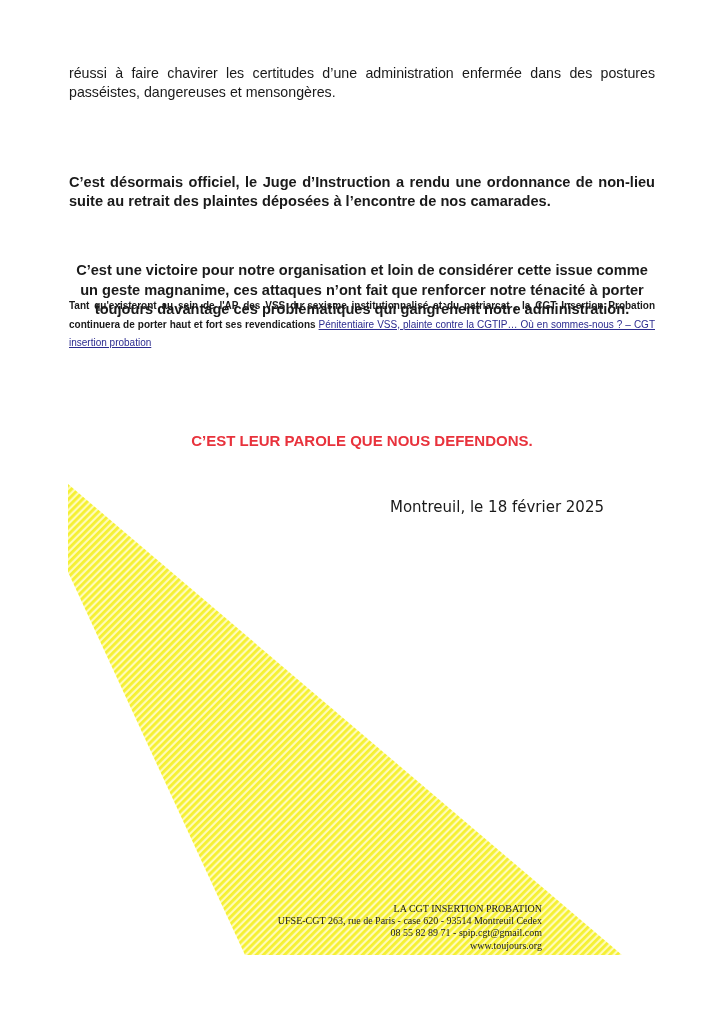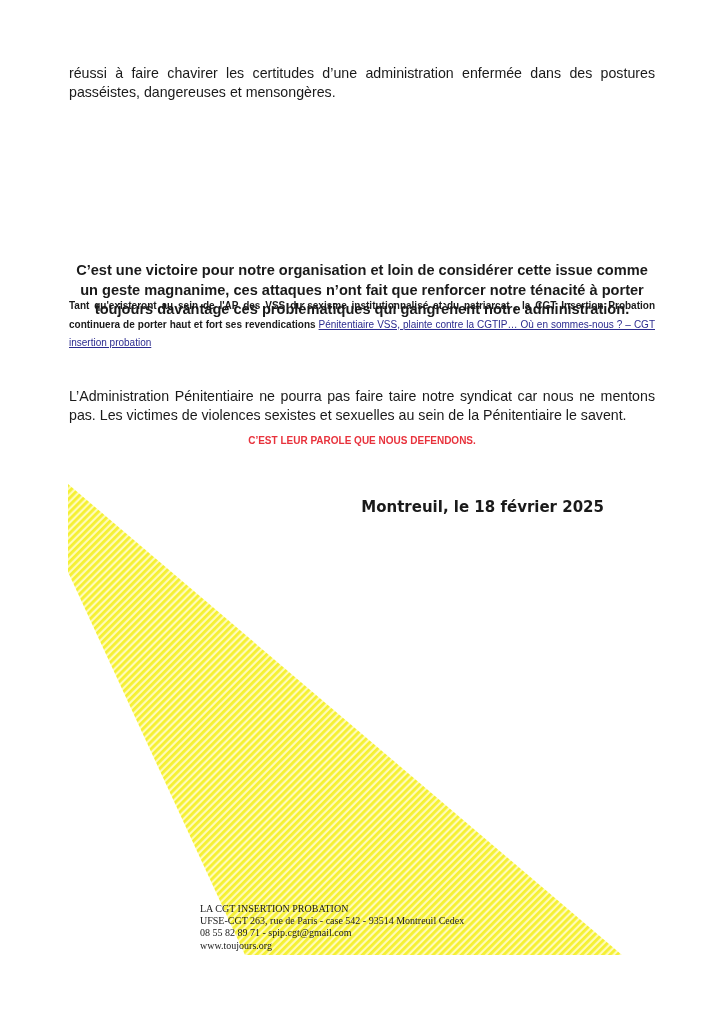--- a/index.html
+++ b/index.html
@@ -3,56 +3,56 @@
   <meta charset="utf-8">
   <style>
     html, body { margin: 0; padding: 0; background: #ffffff; }
     body { width: 724px; height: 1024px; position: relative; overflow: hidden; font-family: "Liberation Sans", sans-serif; color: #1a1a1a; }
     .page { position: absolute; left: 0; top: 0; width: 676px; height: 1024px; }
     .text-block { position: absolute; left: 69px; width: 586px; font-size: 14.2px; line-height: 18.5px; text-align: justify; }
     .bold { font-weight: bold; }
     .center { text-align: center; margin-top: 32px; }
     .link { color: #2b2b8f; text-decoration: underline; }
     .red { color: #e8323c; font-weight: bold; text-align: center; }
-    .date { position: absolute; right: 72px; top: 498px; font-family: "DejaVu Sans", sans-serif; font-size: 15px; color: #1a1a1a; font-weight: bold; }
+    .date { position: absolute; right: 72px; top: 498px; font-family: "DejaVu Sans", sans-serif; font-size: 15px; color: #1a1a1a; }
     svg.shape { position: absolute; left: 0; top: 0; }
-    .footer { position: absolute; left: 200px; width: 330px; top: 903px; font-family: "Liberation Serif", serif; font-size: 10px; line-height: 12.2px; text-align: left; color: #1a1a1a; }
+    .footer { position: absolute; left: 212px; width: 330px; top: 903px; font-family: "Liberation Serif", serif; font-size: 10px; line-height: 12.2px; text-align: right; color: #1a1a1a; }
   </style>
 </head>
 <body>
 
 <div class="page">
 
   <svg class="shape" width="724" height="1024">
     <defs>
       <pattern id="stripes" patternUnits="userSpaceOnUse" width="5" height="5" patternTransform="rotate(45)">
         <rect x="0" y="0" width="5" height="5" fill="#fffbb8"></rect>
         <rect x="0" y="0" width="2.8" height="5" fill="#f5f032"></rect>
       </pattern>
     </defs>
     <polygon points="68,484 622,955 245,955 68,572" fill="url(#stripes)"></polygon>
   </svg>
 
   <div class="text-block" style="top:64px;">réussi à faire chavirer les certitudes d’une administration enfermée dans des postures passéistes, dangereuses et mensongères.</div>
 
 
+  <div class="text-block bold" style="top:173px; font-size:14.6px; line-height:19px;">C’est désormais officiel, le Juge d’Instruction a rendu une ordonnance de non-lieu suite au retrait des plaintes déposées à l’encontre de nos camarades.</div>
 
   <div class="text-block bold center" style="top:229px; font-size:14.6px; line-height:19.5px;">C’est une victoire pour notre organisation et loin de considérer cette issue comme un geste magnanime, ces attaques n’ont fait que renforcer notre ténacité à porter toujours davantage ces problématiques qui gangrènent notre administration.</div>
 
   <div class="text-block" style="top:297px; font-size:10px; line-height:18.5px;">
     <span class="bold">Tant qu'existeront au sein de l'AP  des VSS du sexisme institutionnalisé et du patriarcat , la CGT Insertion Probation continuera de porter haut et fort ses revendications</span>
     <a class="link">Pénitentiaire VSS, plainte contre la CGTIP… Où en sommes-nous ? – CGT insertion probation</a>
   </div>
 
-  <div class="text-block" style="top:387px;">L’Administration Pénitentiaire ne pourra pas faire taire notre syndicat car nous ne mentons pas. Les victimes de violences sexistes et sexuelles au sein de la Pénitentiaire le savent.</div>
 
-  <div class="text-block red" style="top:432px; font-size:10px;">C’EST LEUR PAROLE QUE NOUS DEFENDONS.</div>
+  <div class="text-block red" style="top:432px; font-size:15px;">C’EST LEUR PAROLE QUE NOUS DEFENDONS.</div>
 
   <div class="date">Montreuil, le 18 février 2025</div>
 
   <div class="footer">
     <div>LA CGT INSERTION PROBATION</div>
-    <div>UFSE-CGT 263, rue de Paris - case 542 - 93514 Montreuil Cedex</div>
+    <div>UFSE-CGT 263, rue de Paris - case 620 - 93514 Montreuil Cedex</div>
     <div>08 55 82 89 71 -  spip.cgt@gmail.com</div>
     <div>www.toujours.org</div>
   </div>
 
 </div>
 
 </body></html>

